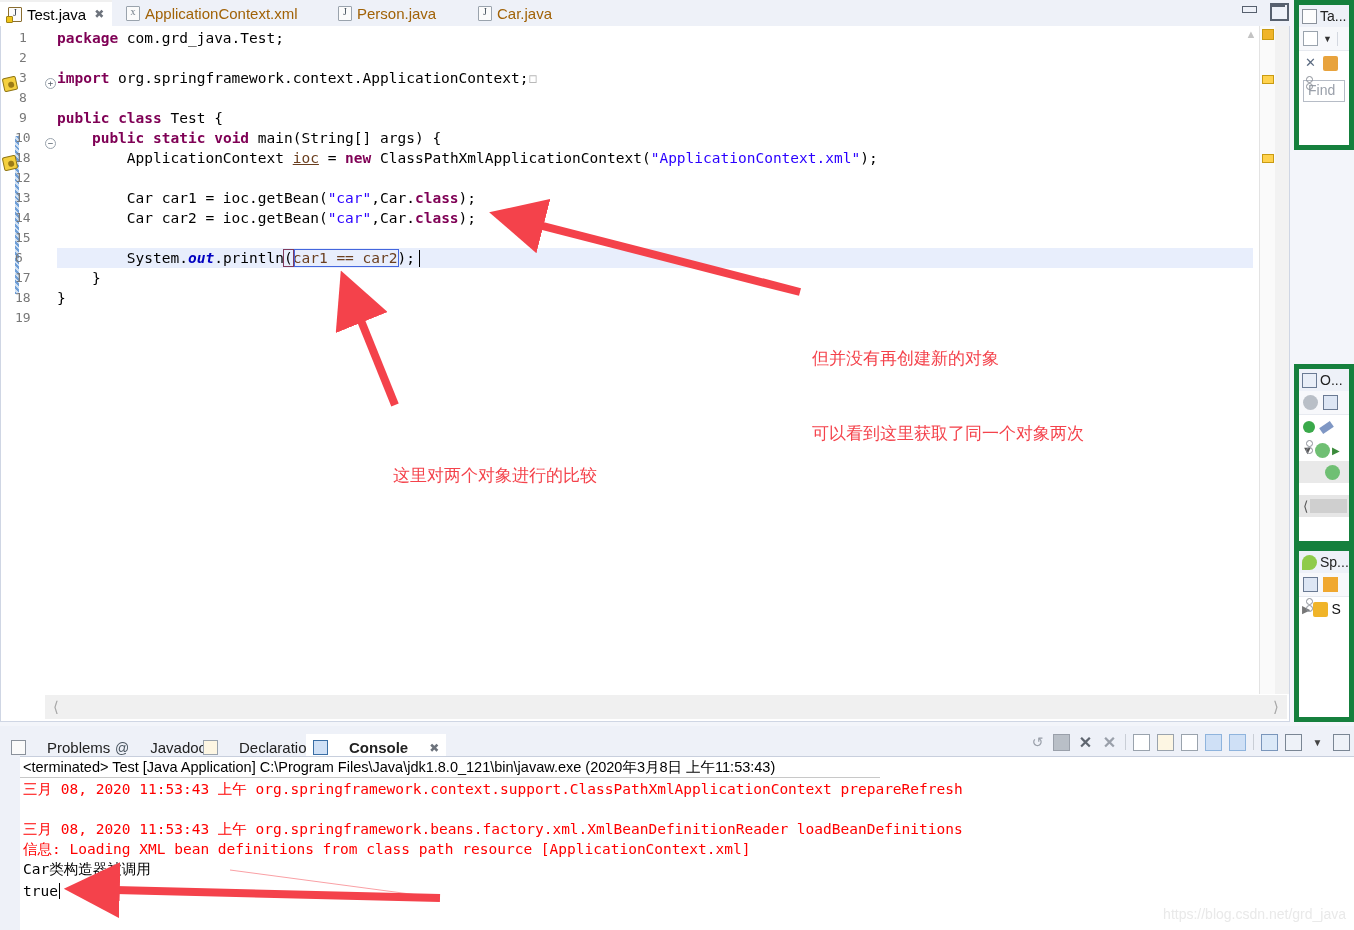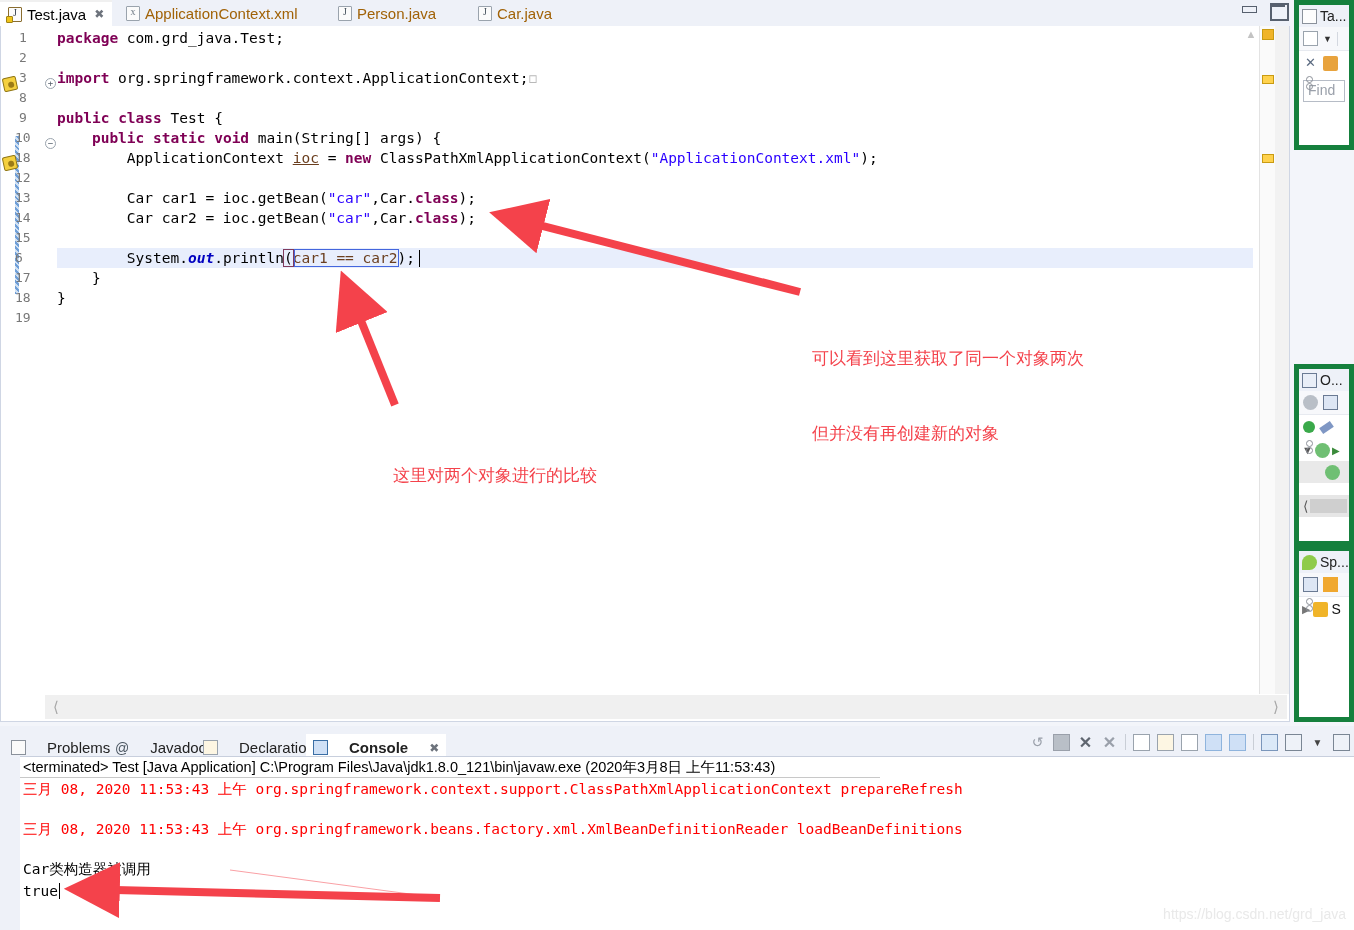--- a/index.html
+++ b/index.html
@@ -451,20 +451,21 @@
         <span class="tb-ico" style="border:1px solid #7a8694;background:#eef2f8;"></span>
       </div>
     </div>
 
     <div class="console-body">
       <div class="cline head" style="top:0px;">&lt;terminated&gt; Test [Java Application] C:\Program Files\Java\jdk1.8.0_121\bin\javaw.exe (2020年3月8日 上午11:53:43)</div>
       <div class="chead-rule"></div>
 
       <div class="cline err" style="top:22px;">三月 08, 2020 11:53:43 上午 org.springframework.context.support.ClassPathXmlApplicationContext prepareRefresh</div>
       <div class="cline err" style="top:62px;">三月 08, 2020 11:53:43 上午 org.springframework.beans.factory.xml.XmlBeanDefinitionReader loadBeanDefinitions</div>
+      <div class="cline err" style="top:82px;">信息: Loading XML bean definitions from class path resource [ApplicationContext.xml]</div>
       <div class="cline" style="top:102px;">Car类构造器被调用</div>
       <div class="cline" style="top:124px;">true</div>
       <div class="ccaret" style="left:39px; top:126px;"></div>
     </div>
   </div>
 
   <svg class="anno-svg" width="1354" height="930">
     <defs>
       <marker id="ah" markerWidth="7" markerHeight="7" refX="5.6" refY="3.5" orient="auto">
         <polygon points="0,0 7,3.5 0,7" fill="#f4424b"></polygon>
@@ -474,22 +475,22 @@
     <line x1="800" y1="292" x2="500" y2="215" stroke="#f4424b" stroke-width="8" marker-end="url(#ah)" stroke-linecap="butt" opacity="1"></line>
     <line x1="800" y1="292" x2="640" y2="251" stroke="#f4424b" stroke-width="1" opacity="0.5"></line>
 
     <line x1="395" y1="405" x2="345" y2="281" stroke="#f4424b" stroke-width="8" marker-end="url(#ah)"></line>
 
     <line x1="440" y1="898" x2="75" y2="889" stroke="#f4424b" stroke-width="8" marker-end="url(#ah)"></line>
     <line x1="440" y1="898" x2="230" y2="870" stroke="#f4424b" stroke-width="1" opacity="0.5"></line>
   </svg>
 
   <div class="anno" style="left:812px; top:296px;">
+    <div>但并没有再创建新的对象</div>
     <div>可以看到这里获取了同一个对象两次</div>
-    <div>但并没有再创建新的对象</div>
   </div>
 
   <div class="anno" style="left:393px; top:413px;">
     <div>这里对两个对象进行的比较</div>
   </div>
 
   <div class="anno" style="left:443px; top:888px; font-weight:bold;">
     
   </div>
 

